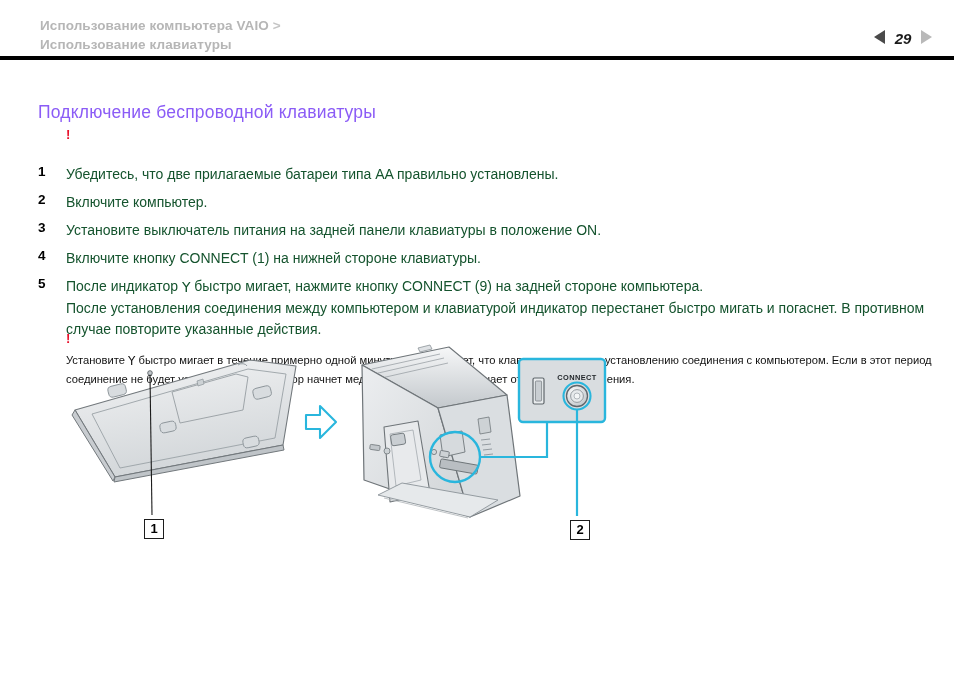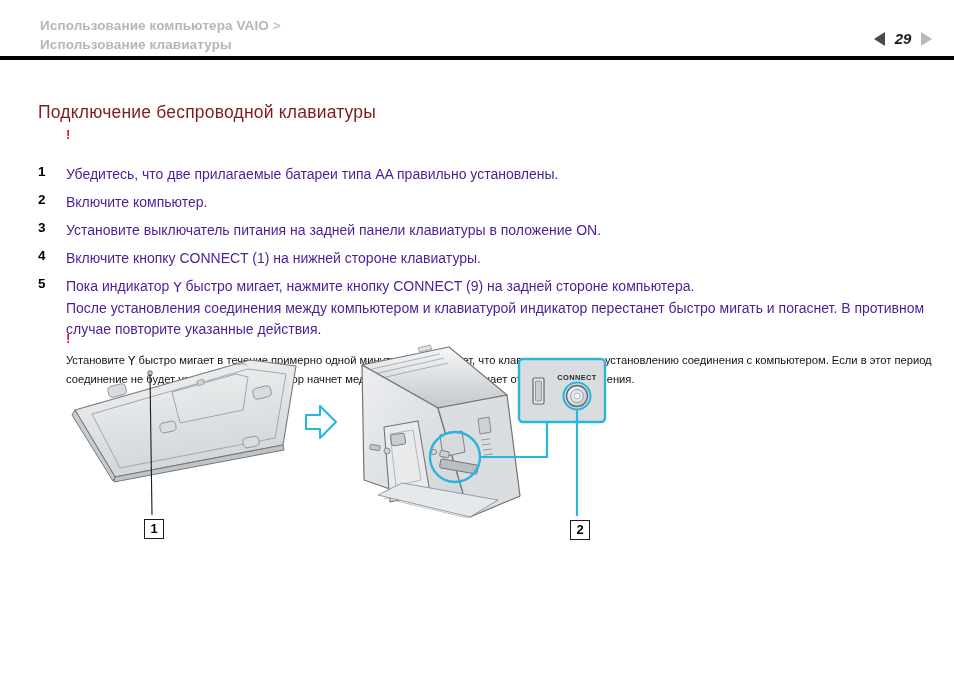--- a/index.html
+++ b/index.html
@@ -18,39 +18,39 @@
     position:absolute;left:0;top:0;width:954px;height:58px;
   }
   .breadcrumb{
     position:absolute;left:40px;top:16px;
     font-size:13.5px;font-weight:bold;line-height:19px;
     color:#b6b6b6;letter-spacing:0.1px;white-space:nowrap;
   }
   .breadcrumb .crumb-sep{font-weight:bold;color:#c4c4c4;}
   .pager{
     position:absolute;right:22px;top:30px;
-    display:flex;align-items:center;gap:8px;
+    display:flex;align-items:flex-start;gap:8px;
   }
   .pg-arrow{width:0;height:0;display:block;}
   .pg-prev{border-top:7px solid transparent;border-bottom:7px solid transparent;border-right:11px solid #4a4a4a;}
   .pg-next{border-top:7px solid transparent;border-bottom:7px solid transparent;border-left:11px solid #b9b9b9;}
   .pg-num{
     font-size:15px;font-weight:bold;font-style:italic;color:#1a1a1a;
     min-width:20px;text-align:center;
   }
   #header-rule{
     position:absolute;left:0;top:56px;width:954px;height:4px;background:#000;
   }
 
   
   #content{position:absolute;left:0;top:58px;width:954px;}
 
   .page-title{
     position:absolute;left:38px;top:32px;
-    font-size:17.5px;color:#7f1d1d;font-weight:normal;letter-spacing:0.2px;
+    font-size:17.5px;color:#8b5cf6;font-weight:normal;letter-spacing:0.2px;
     white-space:nowrap;
   }
 
   
   .note{position:absolute;}
   .note .bang{
     position:absolute;left:0;top:-17px;
     color:#e8102a;font-size:13px;font-weight:bold;line-height:12px;
   }
   .note .note-text{
@@ -62,21 +62,21 @@
   #note-2{left:66px;top:292px;width:872px;}
 
   
   .step{position:absolute;left:38px;}
   .step .num{
     position:absolute;left:0;top:0;width:20px;
     font-size:13.5px;font-weight:bold;color:#000;
   }
   .step .txt{
     margin-left:28px;
-    font-size:14px;line-height:21.5px;color:#4c1d95;
+    font-size:14px;line-height:21.5px;color:#14532d;
   }
   .step .txt b{font-weight:normal;}
   #step-1{top:106px;width:880px;}
   #step-2{top:134px;width:880px;}
   #step-3{top:162px;width:880px;}
   #step-4{top:190px;width:880px;}
   #step-5{top:218px;width:890px;}
 
   .wifi-glyph{
     display:inline-block;font-size:14px;line-height:1;
@@ -143,21 +143,21 @@
     <div class="txt"><span>Установите выключатель питания на задней панели клавиатуры в положение </span><b>ON</b><span>.</span></div>
   </div>
 
   <div class="step" id="step-4">
     <span class="num">4</span>
     <div class="txt"><span>Включите кнопку </span><b>CONNECT</b><span> (1) на нижней стороне клавиатуры.</span></div>
   </div>
 
   <div class="step" id="step-5">
     <span class="num">5</span>
-    <div class="txt"><span>Пока индикатор </span><span class="wifi-glyph">Y</span><span> быстро мигает, нажмите кнопку </span><b>CONNECT</b><span> (9) на задней стороне компьютера.</span><br><span>После установления соединения между компьютером и клавиатурой индикатор перестанет быстро мигать и погаснет. В противном случае повторите указанные действия.</span></div>
+    <div class="txt"><span>После индикатор </span><span class="wifi-glyph">Y</span><span> быстро мигает, нажмите кнопку </span><b>CONNECT</b><span> (9) на задней стороне компьютера.</span><br><span>После установления соединения между компьютером и клавиатурой индикатор перестанет быстро мигать и погаснет. В противном случае повторите указанные действия.</span></div>
   </div>
 
   <div class="note" id="note-2">
     <span class="bang">!</span>
     <span class="note-text"><span>Установите </span><span class="wifi-glyph" style="font-size:12px">Y</span><span> быстро мигает в течение примерно одной минуты. Это означает, что клавиатура готова к установлению соединения с компьютером. Если в этот период соединение не будет установлено, индикатор начнет медленно мигать, что означает отсутствие соединения.</span></span>
   </div>
 
 </div>
 
 <div id="illustration">

